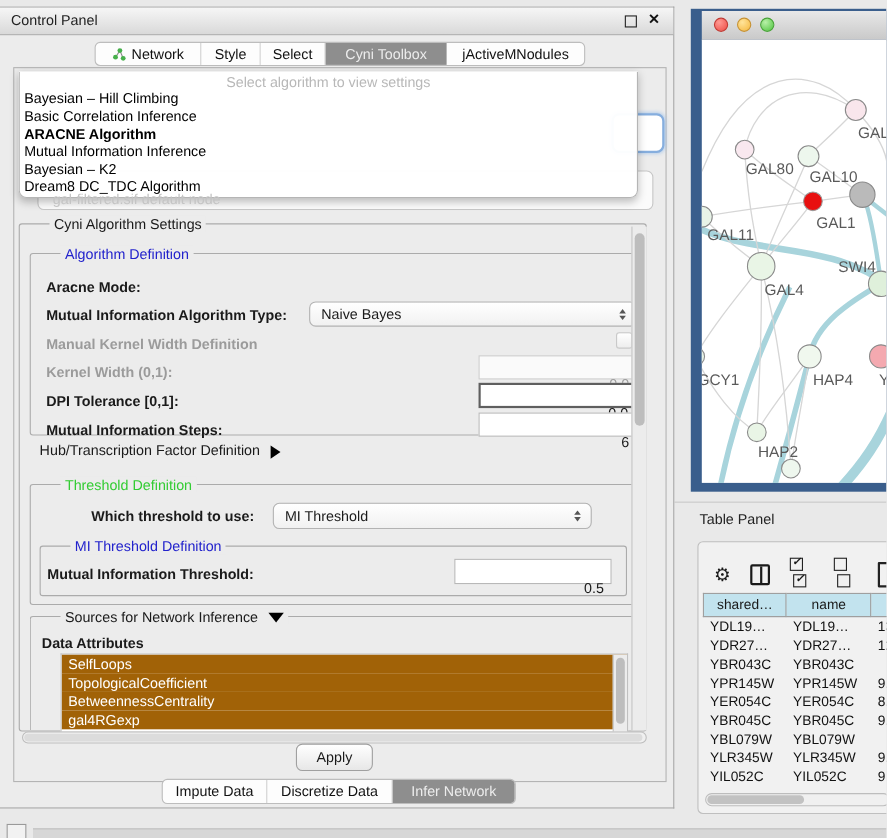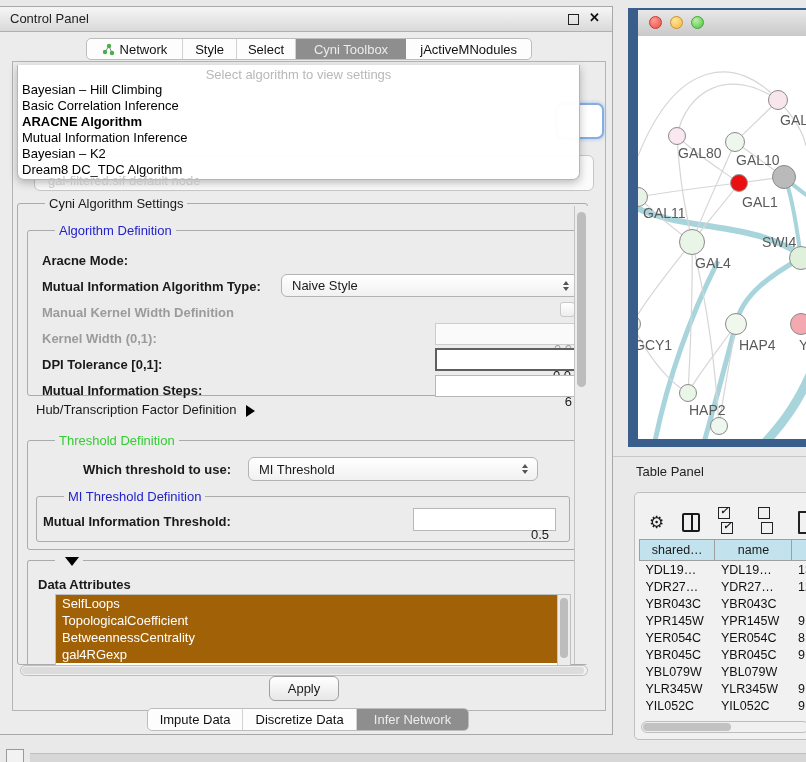--- a/index.html
+++ b/index.html
@@ -152,21 +152,21 @@
     <div class="abs gbox" style="left:17px;top:196px;width:571px;height:462px;background:#ececec;">
       <span class="gtitle">Cyni Algorithm Settings</span>
 
       <div class="abs gbox" style="left:9px;top:26px;width:552px;height:166px;">
         <span class="gtitle blue">Algorithm Definition</span>
 
         <div class="abs boldlbl" style="left:14px;top:22px;">Aracne Mode:</div>
 
         <div class="abs boldlbl" style="left:14px;top:48px;">Mutual Information Algorithm Type:</div>
         <div class="abs combo" style="left:253px;top:43px;width:298px;height:23px;">
-          <span>Naive Style</span>
+          <span>Naive Bayes</span>
           <span class="stepper">
               <i class="u"></i>
               <i class="d"></i>
             </span>
         </div>
 
         <div class="abs dislbl" style="left:14px;top:74px;">Manual Kernel Width Definition</div>
         <div class="abs checkbox" style="left:532px;top:71px;"></div>
 
         <div class="abs dislbl" style="left:14px;top:100px;">Kernel Width (0,1):</div>
@@ -198,20 +198,21 @@
 
         <div class="abs gbox" style="left:8px;top:55px;width:534px;height:46px;">
           <span class="gtitle blue" style="background:#ececec;">MI Threshold Definition</span>
           <div class="abs boldlbl" style="left:6px;top:17px;">Mutual Information Threshold:</div>
           <div class="abs tfield" style="left:376px;top:11px;width:143px;height:23px;">0.5</div>
         </div>
       </div>
 
       <div class="abs gbox" style="left:9px;top:356px;width:552px;height:104px;border-bottom:none;border-radius:3px 3px 0 0;">
         <span class="gtitle">
+          <span>Sources for Network Inference</span>
           <span class="tri-d"></span>
         </span>
         <div class="abs boldlbl" style="left:10px;top:16px;">Data Attributes</div>
         <div class="abs attr-list" style="left:27px;top:33px;width:516px;height:71px;border-bottom:none;">
           <div class="attr-item">SelfLoops</div>
           <div class="attr-item">TopologicalCoefficient</div>
           <div class="attr-item">BetweennessCentrality</div>
           <div class="attr-item">gal4RGexp</div>
           <div class="abs vscroll" style="right:0;top:0;width:12px;height:71px;">
             <div class="vthumb" style="position:absolute;left:2px;top:3px;width:8px;height:60px;"></div>

